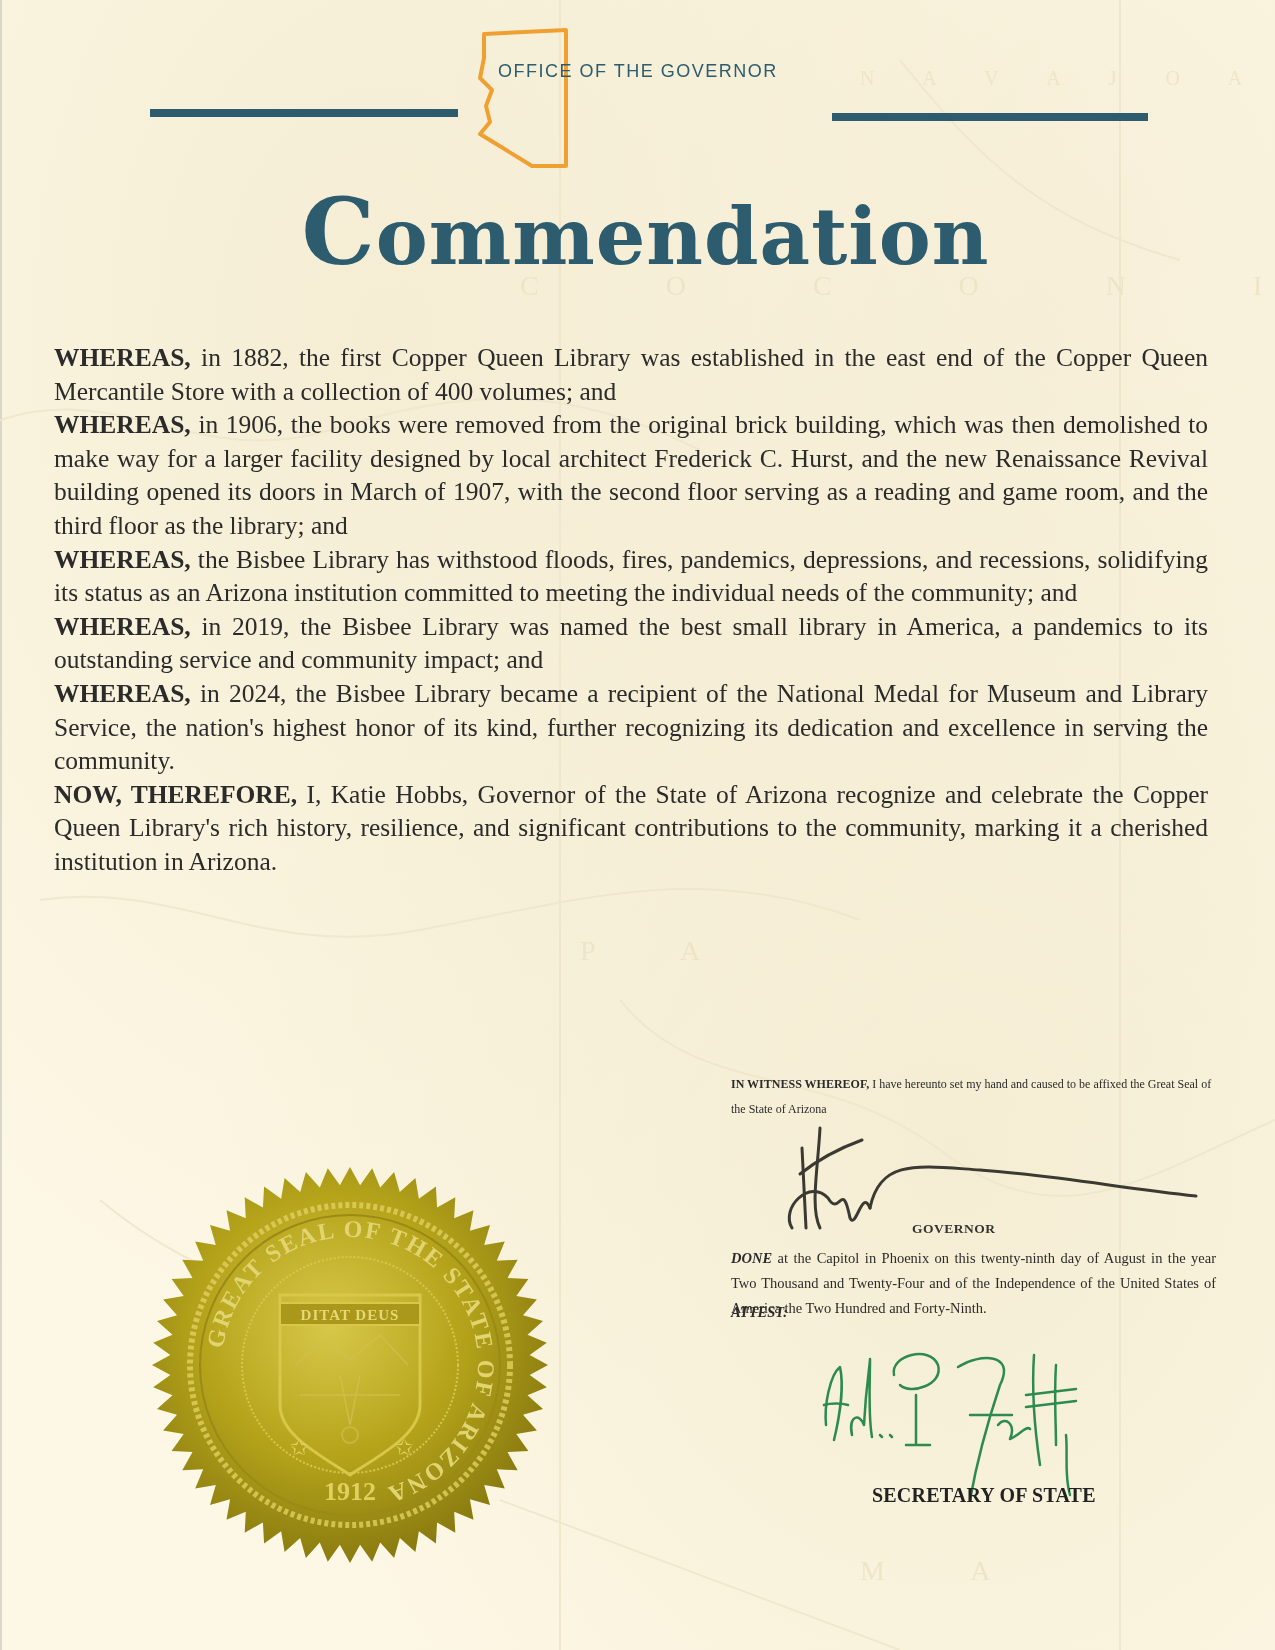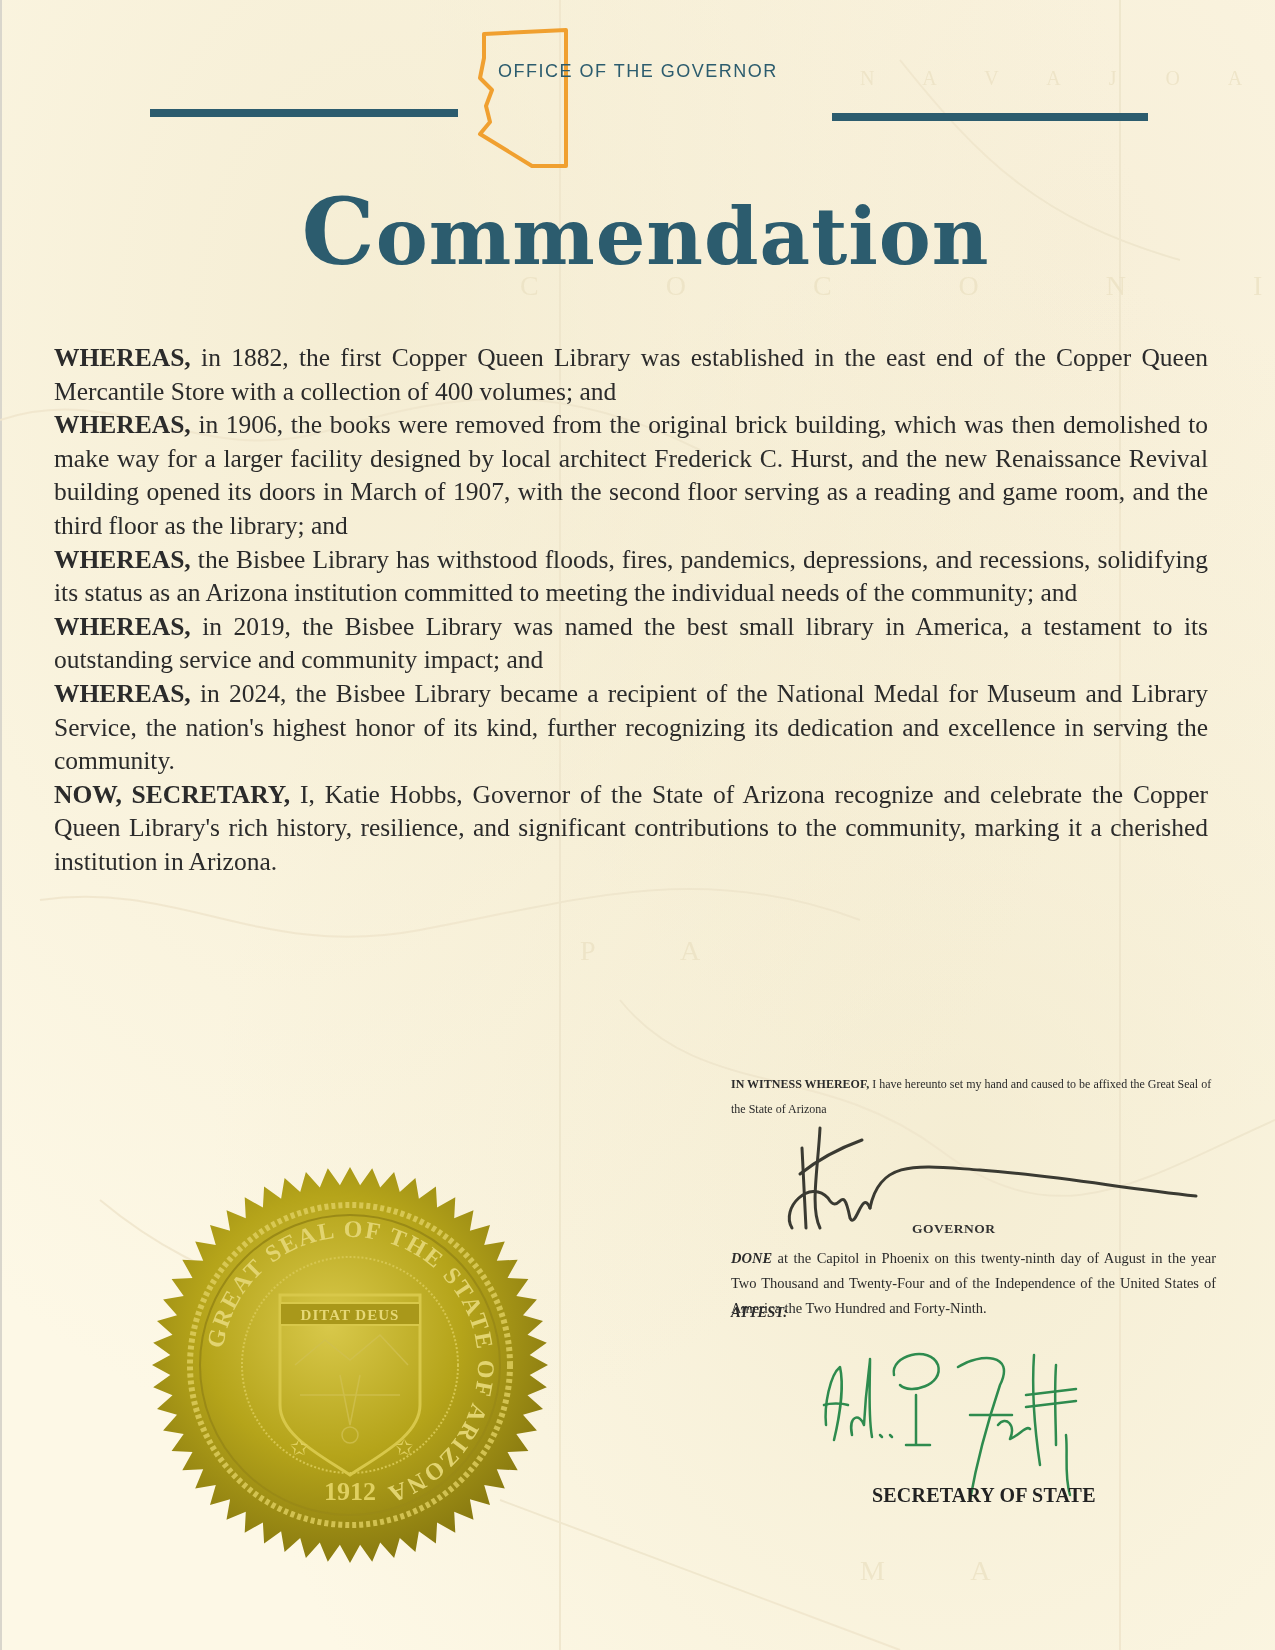--- a/index.html
+++ b/index.html
@@ -126,23 +126,23 @@
   </div>
 
   <div class="title">
     <span class="first">C</span><span>ommendation</span>
   </div>
 
   <div class="body-text">
     <p class="para"><span class="lead">WHEREAS,</span><span> in 1882, the first Copper Queen Library was established in the east end of the Copper Queen Mercantile Store with a collection of 400 volumes; and</span></p>
     <p class="para"><span class="lead">WHEREAS,</span><span> in 1906, the books were removed from the original brick building, which was then demolished to make way for a larger facility designed by local architect Frederick C. Hurst, and the new Renaissance Revival building opened its doors in March of 1907, with the second floor serving as a reading and game room, and the third floor as the library; and</span></p>
     <p class="para"><span class="lead">WHEREAS,</span><span> the Bisbee Library has withstood floods, fires, pandemics, depressions, and recessions, solidifying its status as an Arizona institution committed to meeting the individual needs of the community; and</span></p>
-    <p class="para"><span class="lead">WHEREAS,</span><span> in 2019, the Bisbee Library was named the best small library in America, a testament to its outstanding service and community impact; and</span></p>
+    <p class="para"><span class="lead">WHEREAS,</span><span> in 2019, the Bisbee Library was named the best small library in America, a pandemics to its outstanding service and community impact; and</span></p>
     <p class="para"><span class="lead">WHEREAS,</span><span> in 2024, the Bisbee Library became a recipient of the National Medal for Museum and Library Service, the nation's highest honor of its kind, further recognizing its dedication and excellence in serving the community.</span></p>
-    <p class="para"><span class="lead">NOW, SECRETARY,</span><span> I, Katie Hobbs, Governor of the State of Arizona recognize and celebrate the Copper Queen Library's rich history, resilience, and significant contributions to the community, marking it a cherished institution in Arizona.</span></p>
+    <p class="para"><span class="lead">NOW, THEREFORE,</span><span> I, Katie Hobbs, Governor of the State of Arizona recognize and celebrate the Copper Queen Library's rich history, resilience, and significant contributions to the community, marking it a cherished institution in Arizona.</span></p>
   </div>
 
   <div class="witness">
     <span class="lead">IN WITNESS WHEREOF,</span><span> I have hereunto set my hand and caused to be affixed the Great Seal of the State of Arizona</span>
   </div>
 
   <svg class="gov-sign" viewBox="0 0 420 120">
     <g fill="none" stroke="#3a3a32" stroke-width="3" stroke-linecap="round" stroke-linejoin="round">
       <path d="M22 30 L 26 110"></path>
       <path d="M40 10 C 38 50, 30 90, 40 110"></path>

